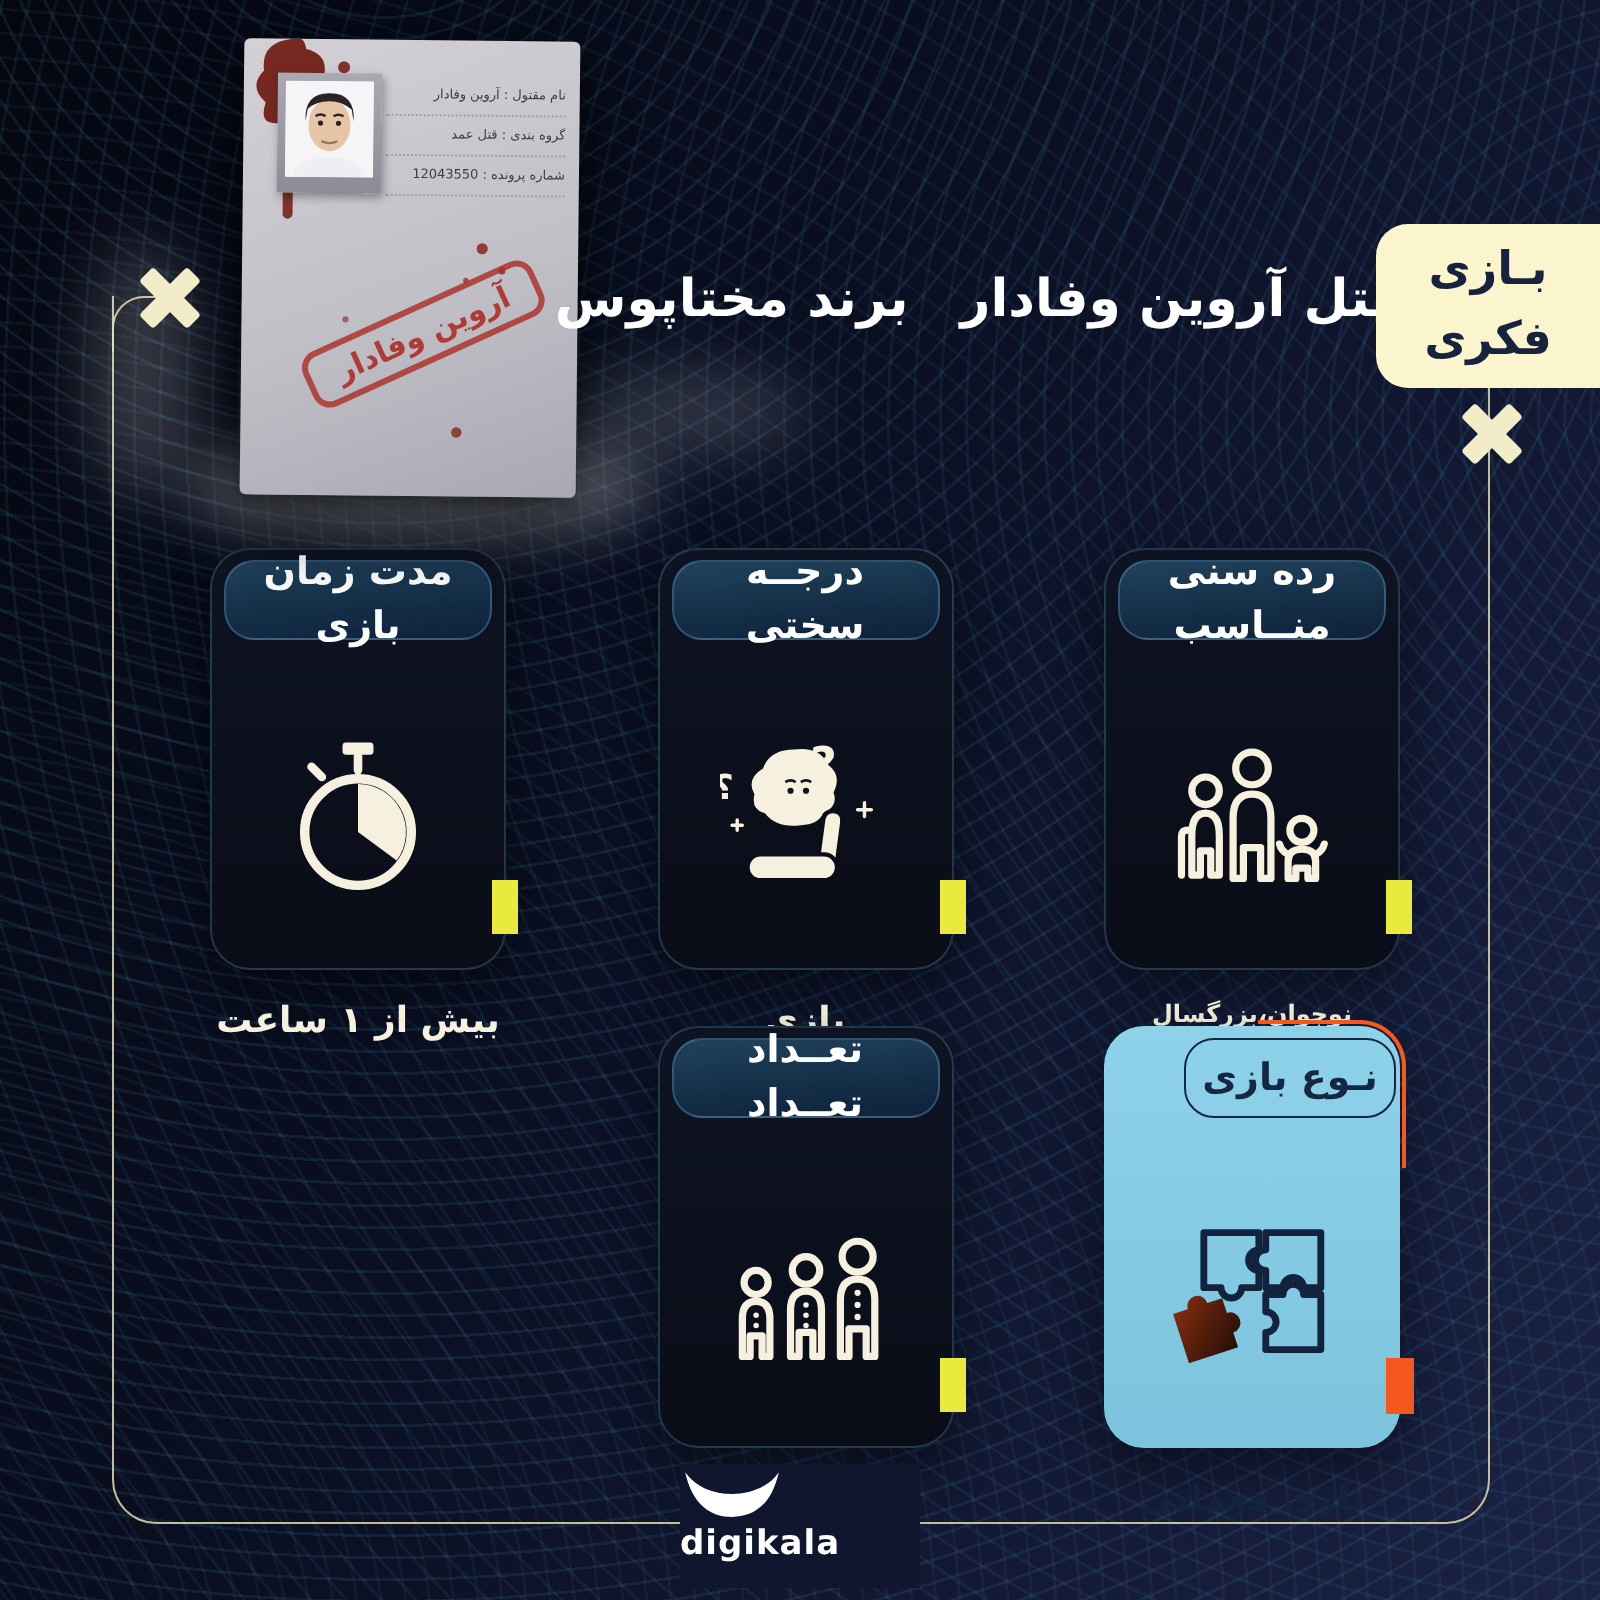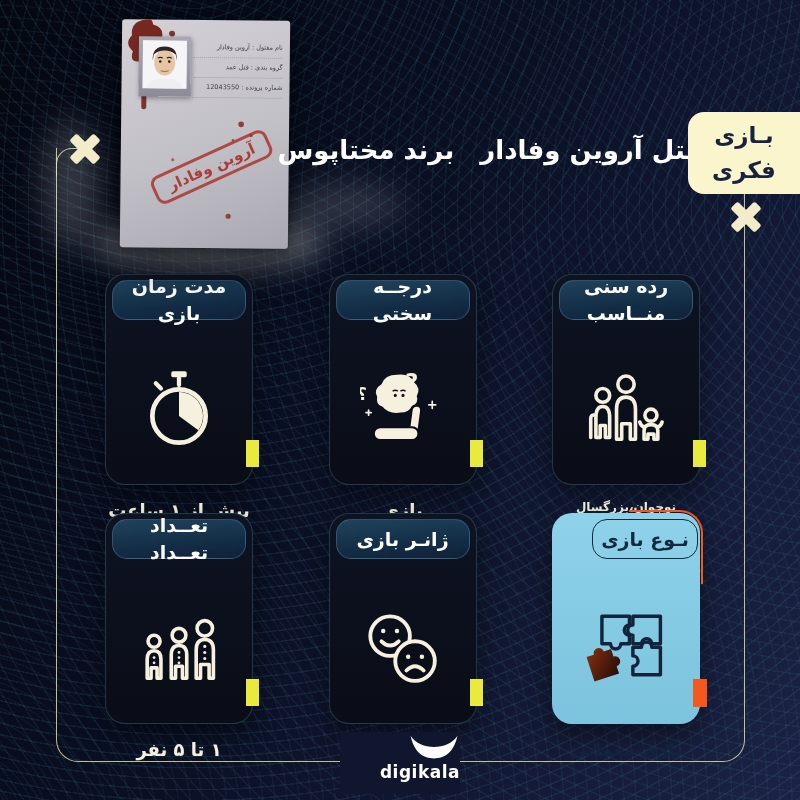--- a/index.html
+++ b/index.html
@@ -87,21 +87,21 @@
   .card.hl::before { content:""; position:absolute; top:-3px; right:-3px; width:72px; height:72px;
     border-top:2px solid #f4581c; border-right:2px solid #f4581c; border-top-right-radius:23px; }
   .card.hl .card-header { background:transparent; border:1.6px solid #152741; color:#152741;
     width:106px; margin-top:6px;margin-left:38px; }
   .card.hl .card-value { color:#12233f;text-align:right; }
   .card.hl .marker { background:#f4581c; width:14px; height:28px; }
   .card.c-age .card-value { font-size:12px; }
 
   
   .logo-wrap { position:absolute; left:340px; top:732px; width:120px; height:62px; z-index:4;
-    background:#10162e; display:flex; flex-direction:column; align-items:flex-end; justify-content:flex-start; }
+    background:#10162e; display:flex; flex-direction:column; align-items:flex-start; justify-content:flex-start; }
   .logo-smile { width:52px; height:26px; margin-top:2px; }
   .logo-text { color:#ffffff; font-size:17px; font-weight:700; letter-spacing:.5px; margin-top:2px; }
 </style>
 </head>
 <body>
 
 <div class="frame"></div>
 <div class="frame-corner"></div>
 <div class="xmark x-left"></div>
 <div class="xmark x-right"></div>
@@ -247,42 +247,20 @@
         </g>
         <g transform="translate(8,54) rotate(-18 15 15)">
           <path fill="url(#pz)" d="M0,0 h9 a6,6 0 0 1 12,0 h9 v9 a6,6 0 0 1 0,12 v9 h-30 Z"></path>
         </g>
       </svg>
     </div>
     <div class="card-value">بازی معمایی</div>
     <div class="marker"></div>
   </div>
 
-  <div class="card">
-    <div class="card-header">
-      <div>ژانـر بازی</div>
-      <div></div>
-    </div>
-    <div class="icon-area">
-      <svg viewBox="0 0 100 100">
-        <g stroke="#f5f1de" stroke-width="4.5" fill="none" stroke-linecap="round">
-          <circle cx="35" cy="35" r="23"></circle>
-          <circle cx="27" cy="29" r="2.6" fill="#f5f1de" stroke="none"></circle>
-          <circle cx="43" cy="29" r="2.6" fill="#f5f1de" stroke="none"></circle>
-          <path d="M25,41 Q35,51 45,41"></path>
-          <circle cx="64" cy="64" r="23" fill="#0b0e18"></circle>
-          <circle cx="56" cy="59" r="2.6" fill="#f5f1de" stroke="none"></circle>
-          <circle cx="72" cy="59" r="2.6" fill="#f5f1de" stroke="none"></circle>
-          <path d="M54,75 Q64,65 74,75"></path>
-        </g>
-      </svg>
-    </div>
-    <div class="card-value">معمایی</div>
-    <div class="marker"></div>
-  </div>
 
   <div class="card">
     <div class="card-header">
       <div>تعــداد</div>
       <div>تعــداد</div>
     </div>
     <div class="icon-area">
       <svg viewBox="0 0 100 100">
         <g fill="none" stroke="#f5f1de" stroke-width="4.2" stroke-linecap="round" stroke-linejoin="round">
           <circle cx="21" cy="41" r="7"></circle>

